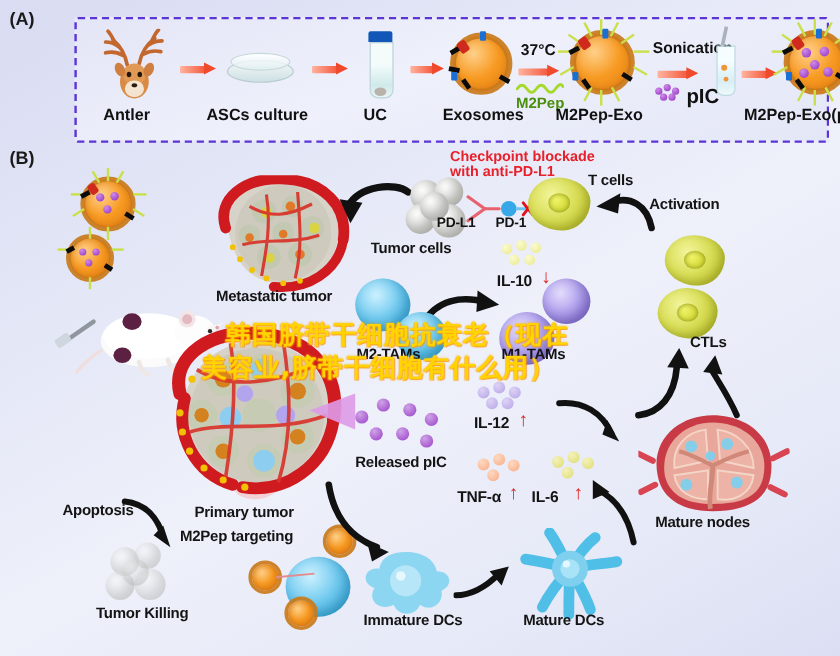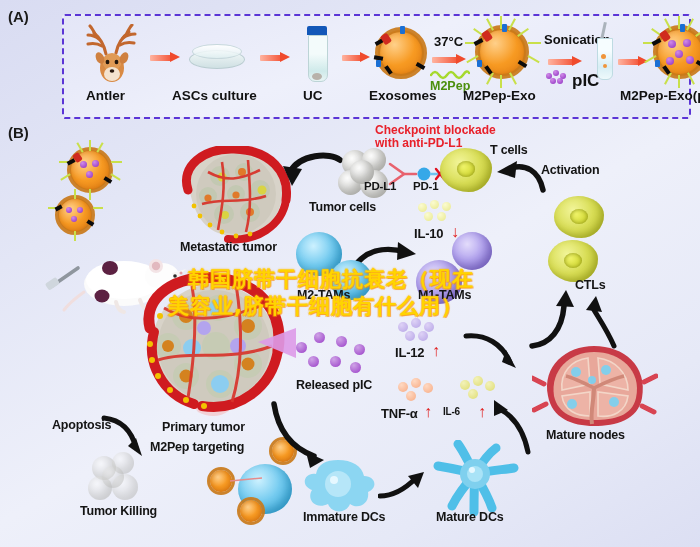--- a/index.html
+++ b/index.html
@@ -530,21 +530,21 @@
     <span class="cyto cy-o" style="position:absolute;left:8px;top:13px;width:10px;height:10px;"></span>
   </div>
   <div style="position:absolute;left:460px;top:376px;width:40px;height:24px;">
     <span class="cyto cy-g" style="position:absolute;left:0;top:4px;width:10px;height:10px;"></span>
     <span class="cyto cy-g" style="position:absolute;left:13px;top:0px;width:10px;height:10px;"></span>
     <span class="cyto cy-g" style="position:absolute;left:25px;top:5px;width:10px;height:10px;"></span>
     <span class="cyto cy-g" style="position:absolute;left:8px;top:13px;width:10px;height:10px;"></span>
   </div>
   <div class="lbl" style="left:381px;top:406px;font-size:13px;">TNF-α</div>
   <div class="lbl updn" style="left:424px;top:403px;font-size:16px;">↑</div>
-  <div class="lbl" style="left:443px;top:406px;font-size:10px;">IL-6</div>
+  <div class="lbl" style="left:443px;top:406px;font-size:13px;">IL-6</div>
   <div class="lbl updn" style="left:478px;top:403px;font-size:16px;">↑</div>
 
   <svg style="position:absolute;left:100px;top:412px;" width="50" height="48">
     <path d="M4 6 C22 8 32 20 36 36" stroke="#111" stroke-width="5" fill="none" stroke-linecap="round"></path>
     <path d="M28 34 L42 44 L36 26 Z" fill="#111"></path>
   </svg>
   <div class="lbl" style="left:52px;top:418px;font-size:12.5px;">Apoptosis</div>
 
   <div style="position:absolute;left:88px;top:452px;width:64px;height:56px;">
     <div class="tumorcell" style="left:4px;top:4px;width:24px;height:24px;position:absolute;opacity:.5;"></div>

